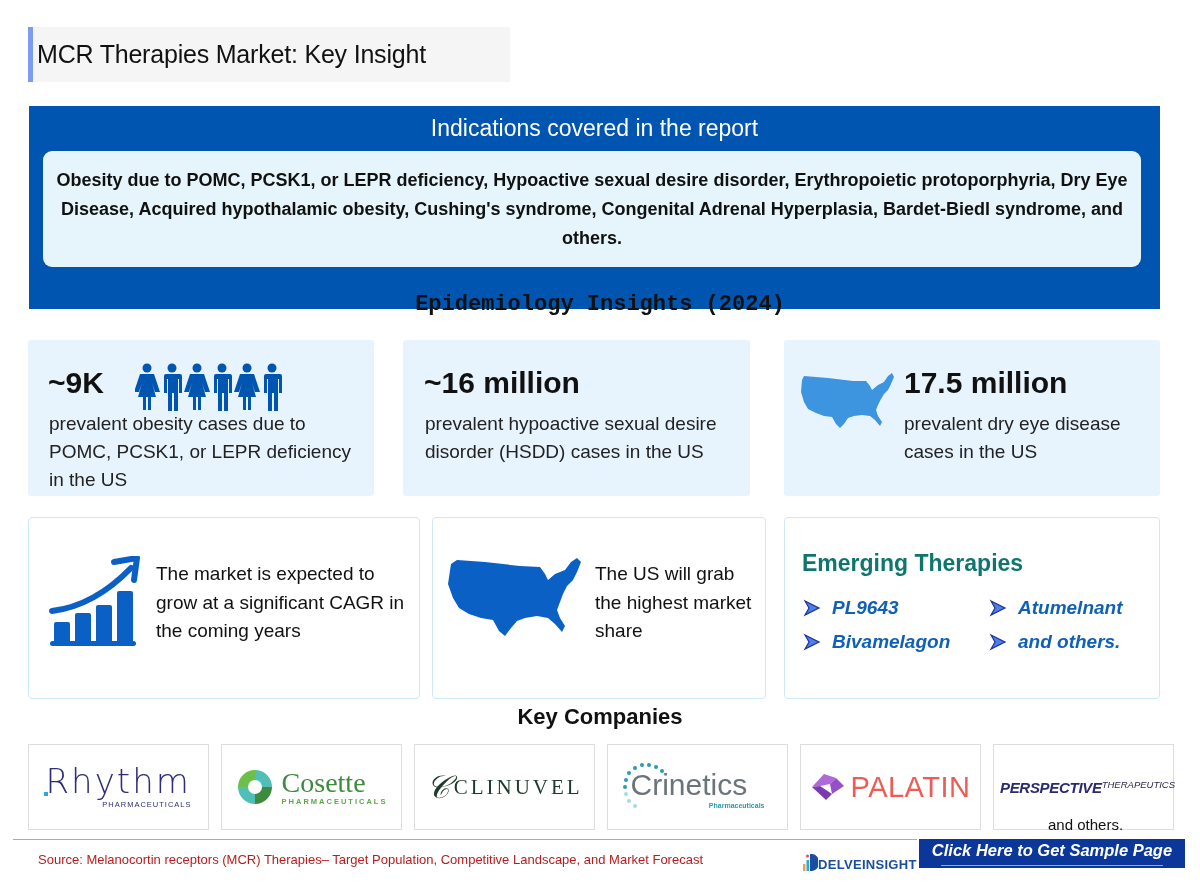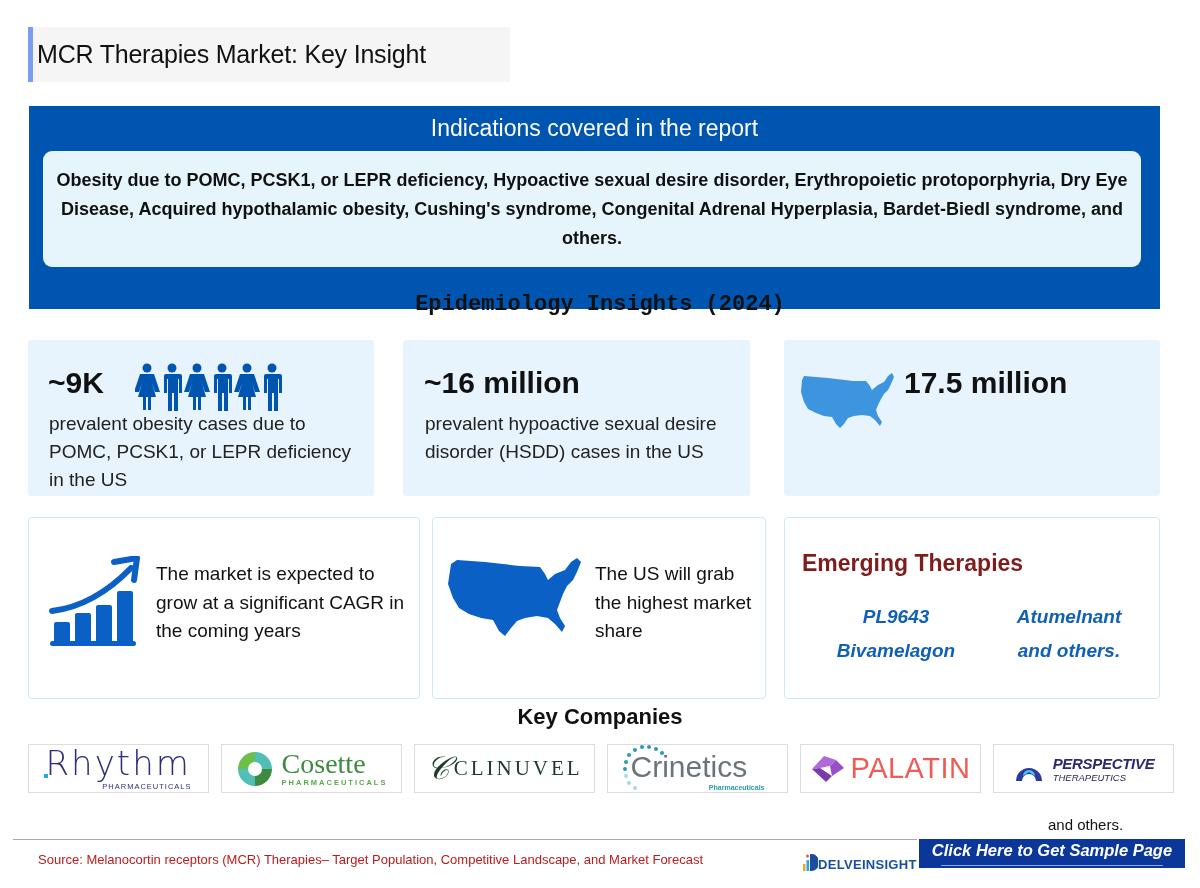--- a/index.html
+++ b/index.html
@@ -39,28 +39,28 @@
 
   .ic1 { left: 28px; width: 392px; }
   .ic1 .chart-icon { position: absolute; left: 20px; top: 38px; }
   .ic1 .info-text { position: absolute; left: 127px; top: 42px; width: 260px; }
 
   .ic2 { left: 432px; width: 334px; }
   .ic2 .map { position: absolute; left: 12px; top: 38px; }
   .ic2 .info-text { position: absolute; left: 162px; top: 42px; width: 170px; }
 
   .ic3 { left: 784px; width: 376px; }
-  .ic3 .et-title { position: absolute; left: 17px; top: 32px; font-size: 23px; font-weight: bold; color: #7f1d1d; }
+  .ic3 .et-title { position: absolute; left: 17px; top: 32px; font-size: 23px; font-weight: bold; color: #0f766e; }
   .ic3 .et-grid { position: absolute; left: 18px; top: 77px; display: grid; grid-template-columns: 186px 160px; row-gap: 8px; }
-  .ic3 .et-item { display: flex; align-items: center; gap: 11px; font-size: 19px; font-weight: bold; font-style: italic; color: #1060b8; height: 26px; flex-direction: column; }
+  .ic3 .et-item { display: flex; align-items: center; gap: 11px; font-size: 19px; font-weight: bold; font-style: italic; color: #1060b8; height: 26px; }
 
   .kc-title { position: absolute; left: 0; width: 1200px; top: 704px; text-align: center; font-size: 22px; font-weight: bold; }
 
   .logos { position: absolute; top: 744px; left: 28px; display: flex; gap: 12px; }
-  .logo-box { width: 181px; height: 49px; border: 1.5px solid #ddd; background: #fff; display: flex; align-items: center; justify-content: center; position: relative; }
+  .logo-box { width: 181px; height: 86px; border: 1.5px solid #ddd; background: #fff; display: flex; align-items: center; justify-content: center; position: relative; }
 
   .others { position: absolute; left: 1048px; top: 816px; font-size: 15px; color: #111; }
 
   .footer-line { position: absolute; left: 13px; top: 839px; width: 904px; height: 1px; background: #aaa; }
   .source { position: absolute; left: 38px; top: 852px; font-size: 13px; color: #b91c1c; }
   .delve { position: absolute; left: 802px; top: 852px; display: flex; align-items: flex-end; }
   .delve .dtext { font-size: 13px; color: #1a4fa0; font-weight: bold; letter-spacing: 0.3px; }
   .cta { position: absolute; left: 919px; top: 839px; width: 266px; height: 29px; background: #0a3799; display: flex; align-items: center; justify-content: center; flex-direction: column; }
   .cta span { color: #fff; font-size: 16.5px; font-weight: bold; font-style: italic; }
   .cta .uline { width: 222px; height: 1px; background: #8aa6e0; margin-top: 5px; }
@@ -115,20 +115,21 @@
   <div class="epi-desc">prevalent hypoactive sexual desire disorder (HSDD) cases in the US</div>
 </div>
 
 <div class="epi-card card3">
   <div class="map">
     <svg width="100" height="62" viewBox="0 0 100 62">
       <path fill="#3d95e0" d="M4 8 L6 4 L30 6 L55 9 L68 9 L72 14 L74 18 L80 13 L86 10 L90 4 L94 1 L96 5 L93 12 L90 18 L86 22 L83 27 L80 33 L78 38 L80 44 L84 50 L82 54 L77 48 L72 44 L64 43 L56 44 L50 46 L46 52 L42 56 L38 52 L34 45 L26 44 L18 41 L10 37 L6 30 L3 20 Z"></path>
     </svg>
   </div>
   <div class="epi-big">17.5 million</div>
+  <div class="epi-desc">prevalent dry eye disease cases in the US</div>
 </div>
 
 <div class="info-card ic1">
   <div class="chart-icon">
     <svg width="92" height="94" viewBox="0 0 92 94">
       <g fill="#0a60c4">
         <rect x="5" y="66" width="16" height="22" rx="2"></rect>
         <rect x="26" y="57" width="16" height="31" rx="2"></rect>
         <rect x="47" y="49" width="16" height="39" rx="2"></rect>
         <rect x="68" y="35" width="16" height="53" rx="2"></rect>
@@ -241,21 +242,21 @@
       <path d="M20 12 L26 6 L34 14 L22 22 Z" fill="#9550c8"></path>
     </svg>
     <span style="font-size:29px; color:#ee5d55; letter-spacing:0.5px;">PALATIN</span>
   </div>
 
   <div class="logo-box">
     <svg width="32" height="30" viewBox="0 0 32 30" style="margin-right:8px;">
       <path d="M3 27 A13 13 0 1 1 29 27 L23 27 A7 7 0 1 0 9 27 Z" fill="#2a3a9e"></path>
       <path d="M10 22 A6 6 0 0 1 22 22 L16 18 Z" fill="#4fc4e8"></path>
     </svg>
-    <div style="display:flex; flex-direction:column; align-items:flex-start;">
+    <div style="display:flex; flex-direction:row; align-items:flex-start;">
       <span style="font-size:15px; font-weight:bold; font-style:italic; color:#2a2a6e; letter-spacing:-0.3px;">PERSPECTIVE</span>
       <span style="font-size:9.5px; font-style:italic; color:#2a2a4e;">THERAPEUTICS</span>
     </div>
   </div>
 </div>
 
 <div class="others">and others.</div>
 
 <div class="footer-line"></div>
 <div class="source">Source: Melanocortin receptors (MCR) Therapies– Target Population, Competitive Landscape, and Market Forecast</div>

